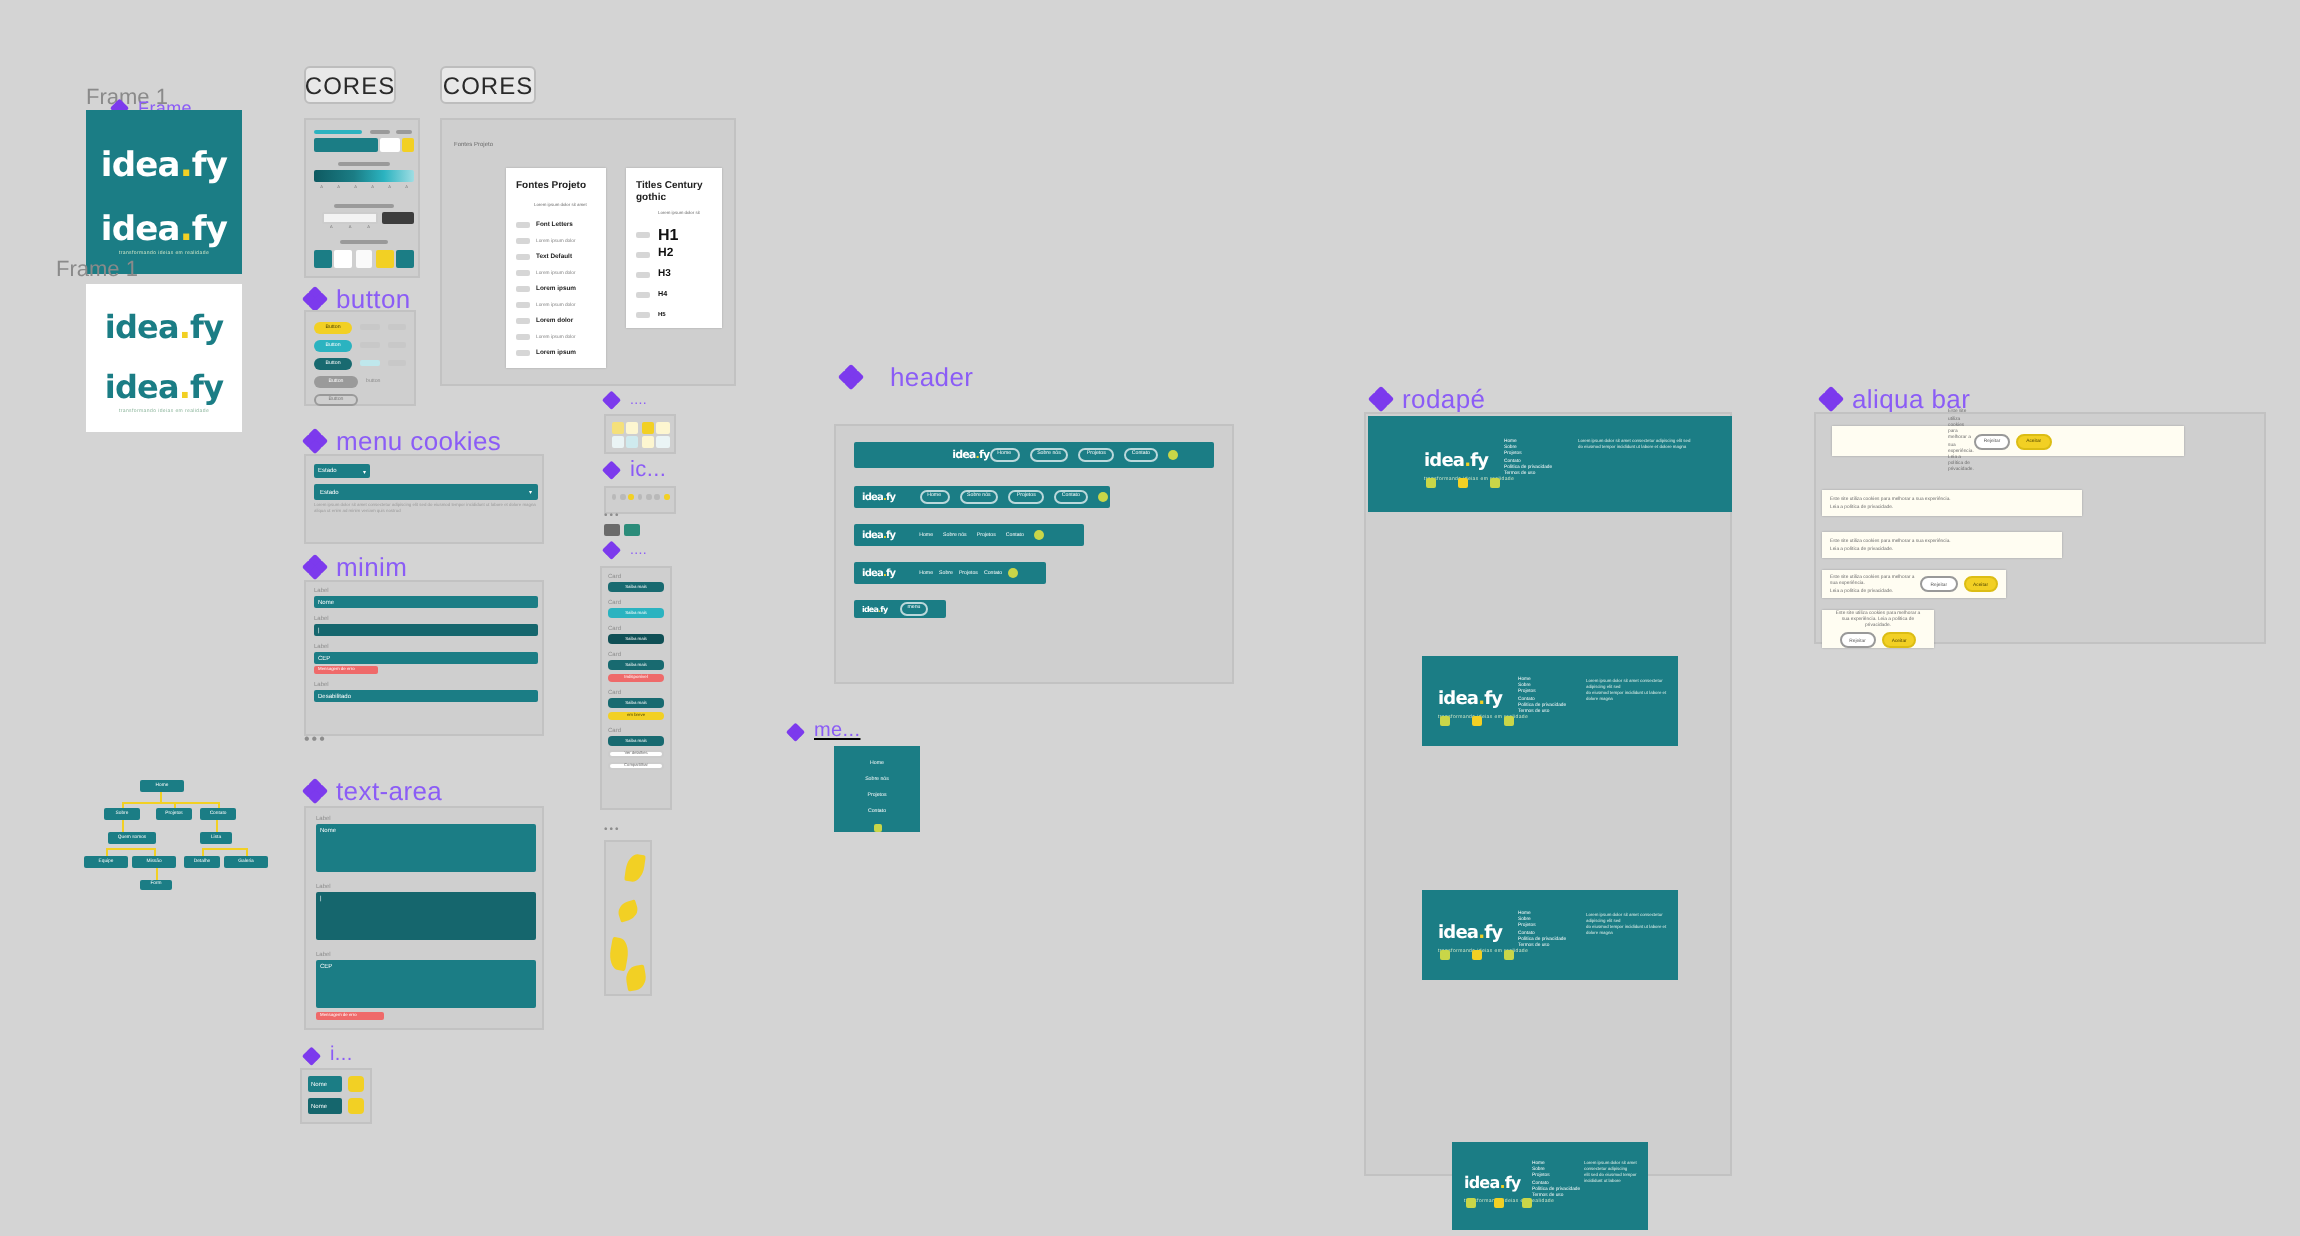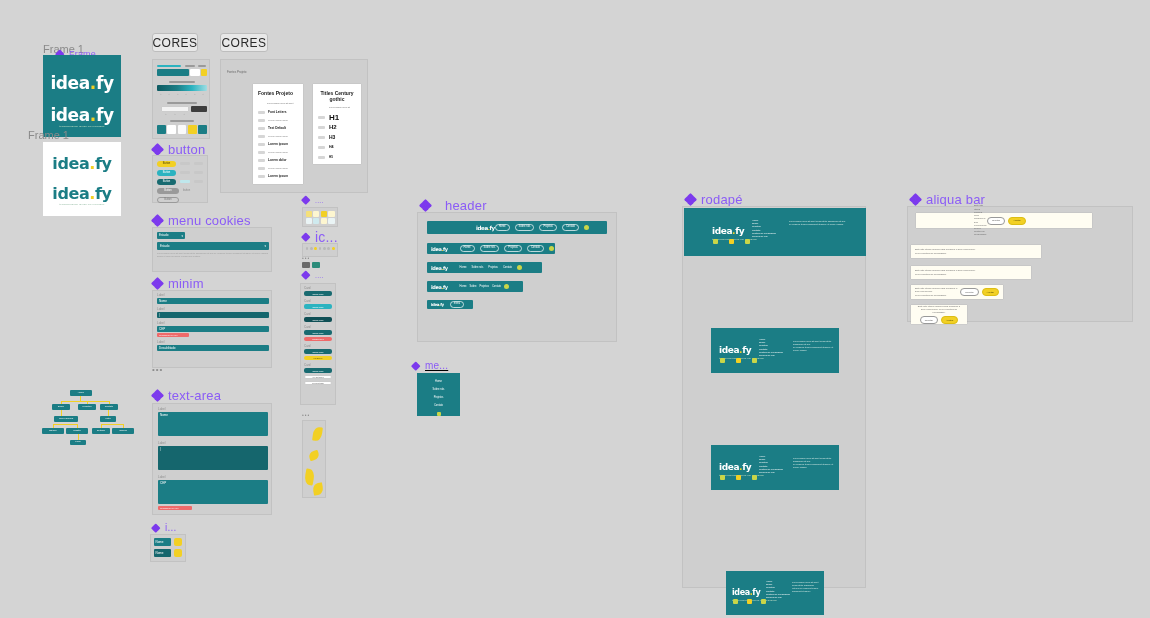--- a/index.html
+++ b/index.html
@@ -284,21 +284,21 @@
     <div class="abs bar" style="left:17px; top:60px; width:24px; height:1.5px; background:#9a9a9a;"></div>
     <div class="abs" style="left:4px; top:65px; width:50px; height:9px; display:flex; gap:1.5px;">
       <div class="sw" style="flex:1;background:#1b7d85;"></div>
       <div class="sw" style="flex:1;background:#ffffff;"></div>
       <div class="sw" style="flex:1;background:#fafafa;"></div>
       <div class="sw" style="flex:1;background:#f2d024;"></div>
       <div class="sw" style="flex:1;background:#1b7d85;"></div>
     </div>
   </div>
 
-  <div class="abs group-frame" style="left:220px; top:59px; width:148px; height:134px;text-align:center;">
+  <div class="abs group-frame" style="left:220px; top:59px; width:148px; height:134px;">
     <div class="abs" style="left:6px; top:10px; font-size:3px; color:#6a6a6a;">Fontes Projeto</div>
 
     <div class="abs fp-card" style="left:32px; top:24px; width:50px; height:100px;">
       <div class="abs fp-title" style="left:5px; top:6px;">Fontes Projeto</div>
       <div class="abs fp-small" style="left:14px; top:18px; font-size:2.2px;">Lorem ipsum dolor sit amet</div>
       <div id="fontes-rows-1" class="abs" style="left:5px; top:24px; width:42px;">
           <div style="display:flex;align-items:center;gap:3px;height:8px;">
             <div style="width:7px;height:3px;background:#d6d6d6;border-radius:1px;"></div>
             <div style="font-size:3.2px;color:#1a1a1a;font-weight:700;">Font Letters</div>
           </div>
@@ -529,21 +529,21 @@
         <div style="height:6px;background:#fdf6d0;border-radius:1px;"></div>
         <div style="height:6px;background:#eaf4f5;border-radius:1px;"></div>
       </div>
   </div>
 
   <div class="abs sect-head tiny" style="left:302px; top:229px;">
     <span class="diamond-ico sm">
         <i></i>
         <b></b>
       </span>
-    <span class="sect-title" style="font-size:14px;">ic...</span>
+    <span class="sect-title" style="font-size:11px;">ic...</span>
   </div>
   <div class="abs group-frame" style="left:302px; top:243px; width:36px; height:14px;">
     <div id="icon-grid-b" style="display:flex;gap:1.5px;padding:2.5px;align-items:center;">
         <div style="width:3.5px;height:3.5px;background:#b9b9b9;border-radius:50%;"></div>
         <div style="width:3.5px;height:3.5px;background:#b9b9b9;border-radius:50%;"></div>
         <div style="width:3.5px;height:3.5px;background:#f2d024;border-radius:50%;"></div>
         <div style="width:3.5px;height:3.5px;background:#b9b9b9;border-radius:50%;"></div>
         <div style="width:3.5px;height:3.5px;background:#b9b9b9;border-radius:50%;"></div>
         <div style="width:3.5px;height:3.5px;background:#b9b9b9;border-radius:50%;"></div>
         <div style="width:3.5px;height:3.5px;background:#f2d024;border-radius:50%;"></div>
@@ -597,21 +597,21 @@
   </div>
 
   <div class="abs ellipsis-dots" style="left:302px; top:413px; font-size:5px;">•••</div>
   <div class="abs group-frame" style="left:302px; top:420px; width:24px; height:78px;">
     <div class="abs swoosh" style="left:10px; top:6px;  width:9px; height:14px; border-radius:60% 10% 60% 10%; transform:rotate(8deg);"></div>
     <div class="abs swoosh" style="left:6px;  top:30px; width:10px;height:9px;  border-radius:60% 10% 60% 10%; transform:rotate(-18deg);"></div>
     <div class="abs swoosh" style="left:2px;  top:48px; width:9px; height:16px; border-radius:10% 60% 10% 60%; transform:rotate(10deg);"></div>
     <div class="abs swoosh" style="left:10px; top:62px; width:10px;height:12px; border-radius:60% 10% 60% 10%; transform:rotate(-10deg);"></div>
   </div>
 
-  <div class="abs sect-head" style="left:420px; top:198px;gap:14px;">
+  <div class="abs sect-head" style="left:420px; top:181px;gap:14px;">
     <span class="diamond-ico">
         <i></i>
         <b></b>
       </span>
     <span class="sect-title">header</span>
   </div>
   <div class="abs group-frame" style="left:417px; top:212px; width:200px; height:130px;">
     <div id="header-rows" style="padding:8px 9px;">
         <div class="hdr-row" style="width:180px;height:13px;margin-bottom:9px;padding:0 4px;">
           <div style="flex:1;"></div>
@@ -657,21 +657,21 @@
         </div>
         <div class="hdr-row" style="width:46px;height:9px;margin-bottom:8px;padding:0 4px;">
           <span class="logo-word" style="font-size:4px;">idea<span class="dot">.</span>fy</span>
           <div style="display:flex;align-items:center;gap:3px;margin-left:6px;">
             <span class="nav-pill">menu</span>
           </div>
         </div>
       </div>
   </div>
 
-  <div class="abs sect-head sm" style="left:412px; top:360px;text-decoration:underline;">
+  <div class="abs sect-head sm" style="left:394px; top:360px;text-decoration:underline;">
     <span class="diamond-ico sm">
         <i></i>
         <b></b>
       </span>
     <span class="sect-title" style="font-size:10px;">me...</span>
   </div>
   <div class="abs teal" style="left:417px; top:373px; width:43px; height:43px;">
     <div id="menu-rows" style="padding:4px 0;">
         <div style="color:#fff;font-size:2.6px;text-align:center;padding:2.6px 0;">Home</div>
         <div style="color:#fff;font-size:2.6px;text-align:center;padding:2.6px 0;">Sobre nós</div>

